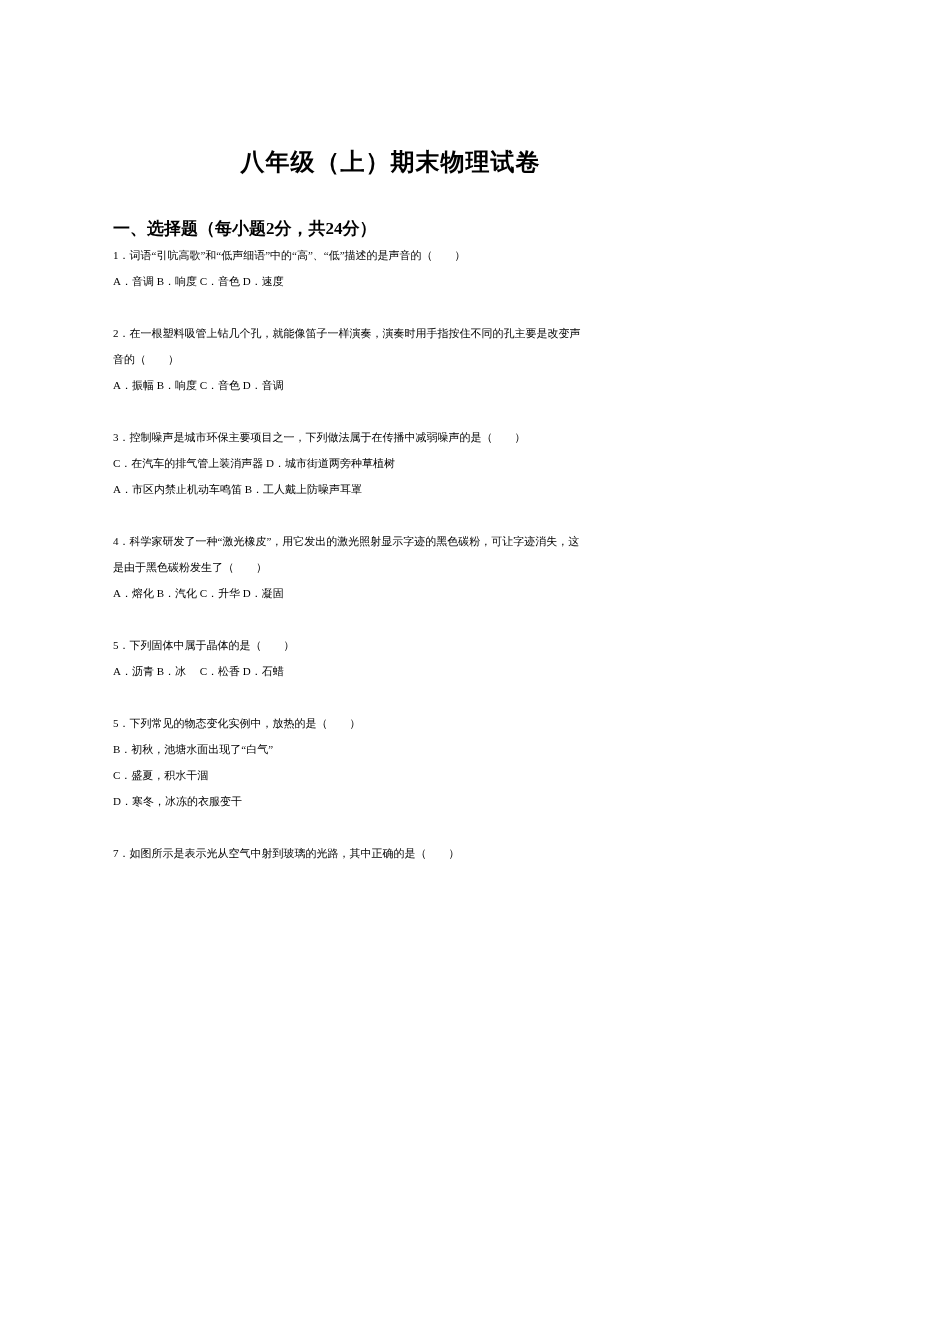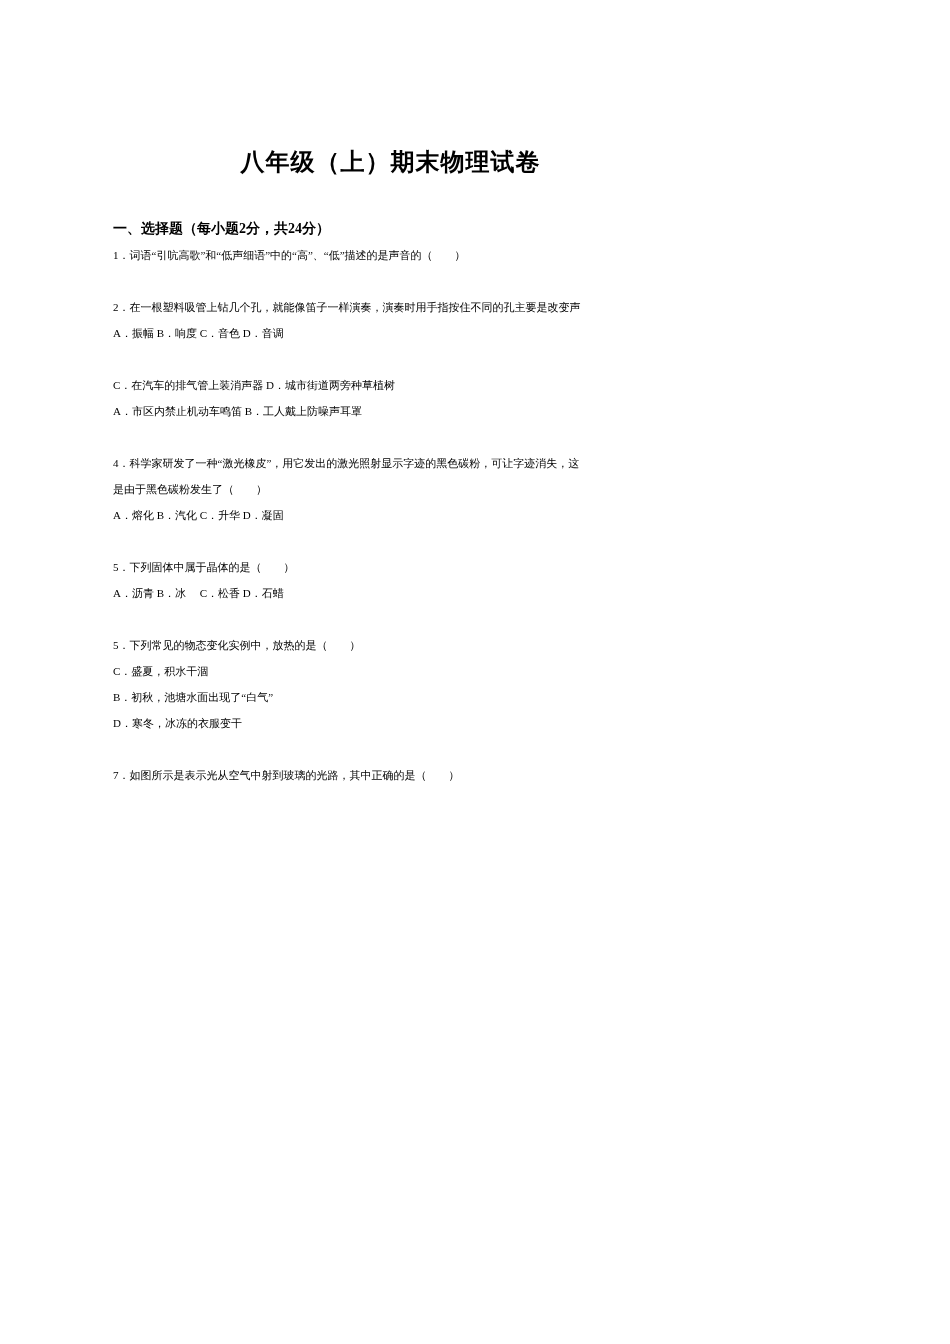--- a/index.html
+++ b/index.html
@@ -25,21 +25,21 @@
     text-align: center;
     font-family: "Liberation Sans", sans-serif;
     font-weight: bold;
     font-size: 24px;
     line-height: 32px;
     letter-spacing: 1px;
   }
   .section-heading {
     margin: 38px 0 0 0;
     font-weight: bold;
-    font-size: 14px;
+    font-size: 17px;
     line-height: 26px;
   }
   .questions {
     margin: 0;
   }
   .question {
     margin: 0 0 26px 0;
   }
   .line {
     margin: 0;
@@ -54,47 +54,50 @@
 <div class="page">
 
   <h1 class="title">八年级（上）期末物理试卷</h1>
 
   <h2 class="section-heading">一、选择题（每小题2分，共24分）</h2>
 
   <div class="questions">
 
     <div class="question">
       <p class="line">1．词语“引吭高歌”和“低声细语”中的“高”、“低”描述的是声音的（　　）</p>
+      <p class="line">A．音调 B．响度 C．音色 D．速度</p>
     </div>
 
     <div class="question">
       <p class="line">2．在一根塑料吸管上钻几个孔，就能像笛子一样演奏，演奏时用手指按住不同的孔主要是改变声</p>
+      <p class="line">音的（　　）</p>
       <p class="line">A．振幅 B．响度 C．音色 D．音调</p>
     </div>
 
     <div class="question">
+      <p class="line">3．控制噪声是城市环保主要项目之一，下列做法属于在传播中减弱噪声的是（　　）</p>
       <p class="line">C．在汽车的排气管上装消声器 D．城市街道两旁种草植树</p>
       <p class="line">A．市区内禁止机动车鸣笛 B．工人戴上防噪声耳罩</p>
     </div>
 
     <div class="question">
       <p class="line">4．科学家研发了一种“激光橡皮”，用它发出的激光照射显示字迹的黑色碳粉，可让字迹消失，这</p>
       <p class="line">是由于黑色碳粉发生了（　　）</p>
       <p class="line">A．熔化 B．汽化 C．升华 D．凝固</p>
     </div>
 
     <div class="question">
       <p class="line">5．下列固体中属于晶体的是（　　）</p>
       <p class="line">A．沥青 B．冰　 C．松香 D．石蜡</p>
     </div>
 
     <div class="question">
       <p class="line">5．下列常见的物态变化实例中，放热的是（　　）</p>
+      <p class="line">B．初秋，池塘水面出现了“白气”</p>
       <p class="line">C．盛夏，积水干涸</p>
-      <p class="line">B．初秋，池塘水面出现了“白气”</p>
       <p class="line">D．寒冬，冰冻的衣服变干</p>
     </div>
 
     <div class="question">
       <p class="line">7．如图所示是表示光从空气中射到玻璃的光路，其中正确的是（　　）</p>
     </div>
 
   </div>
 </div>
 

